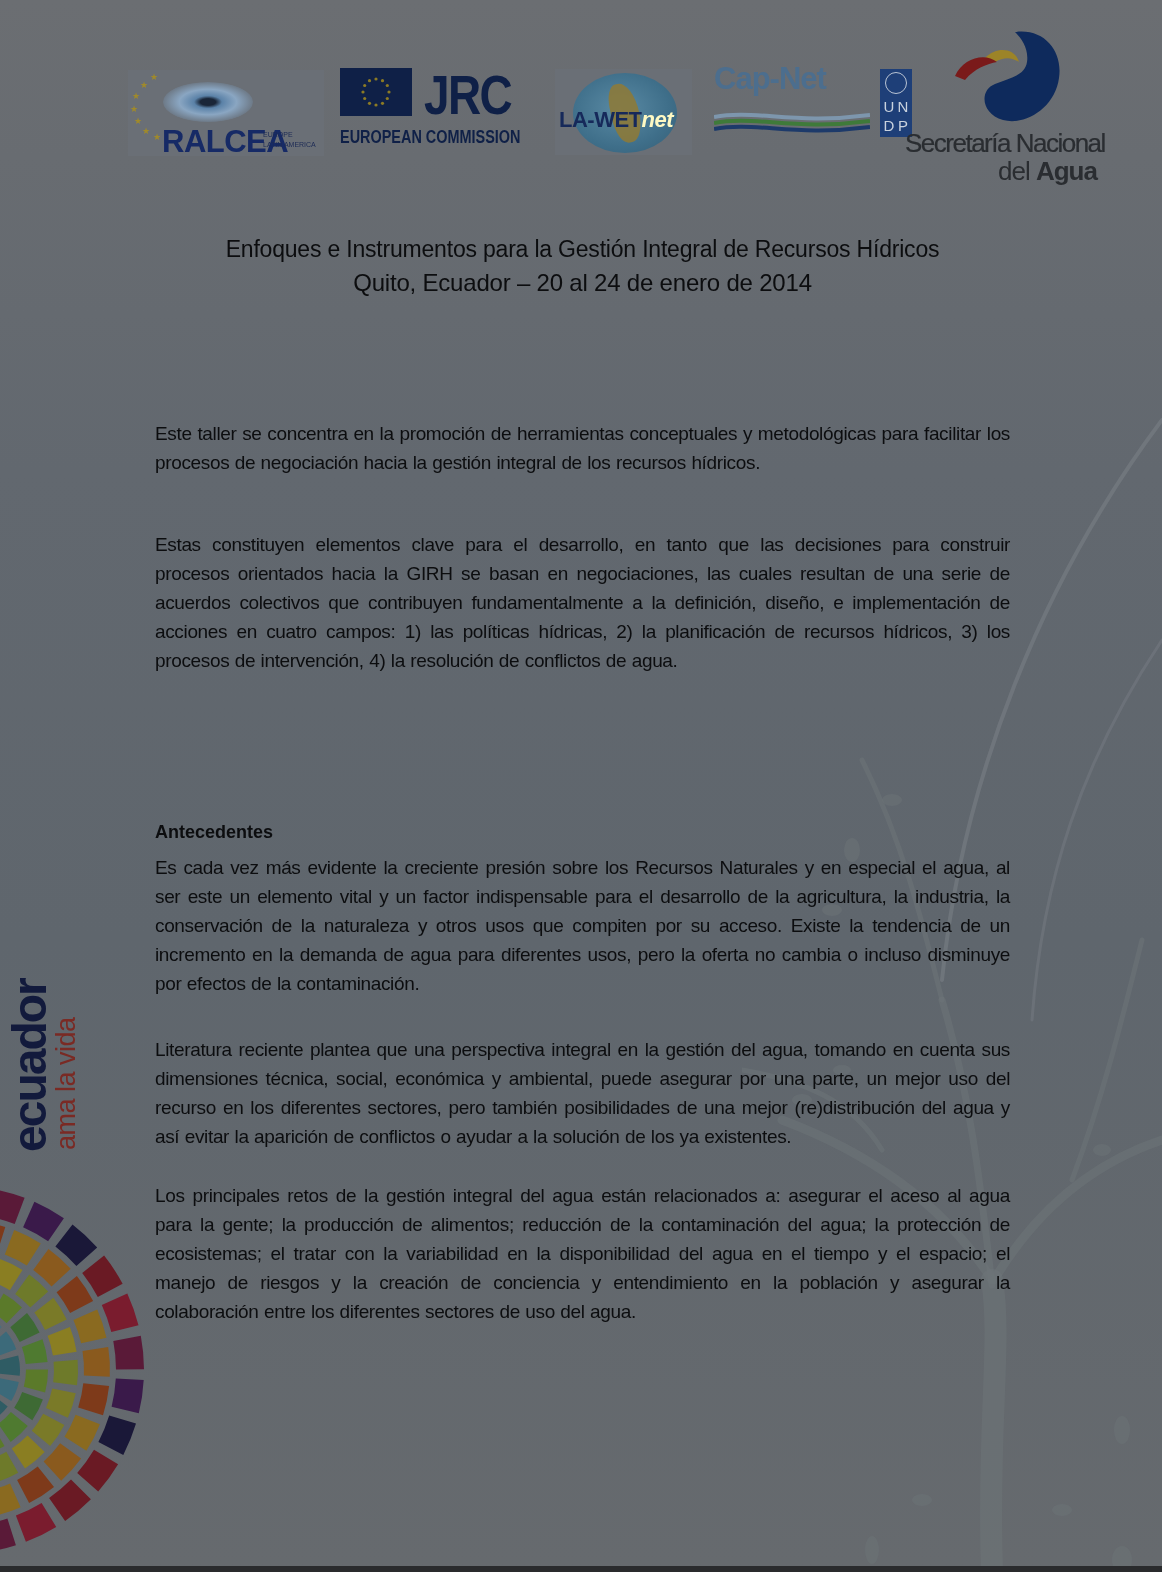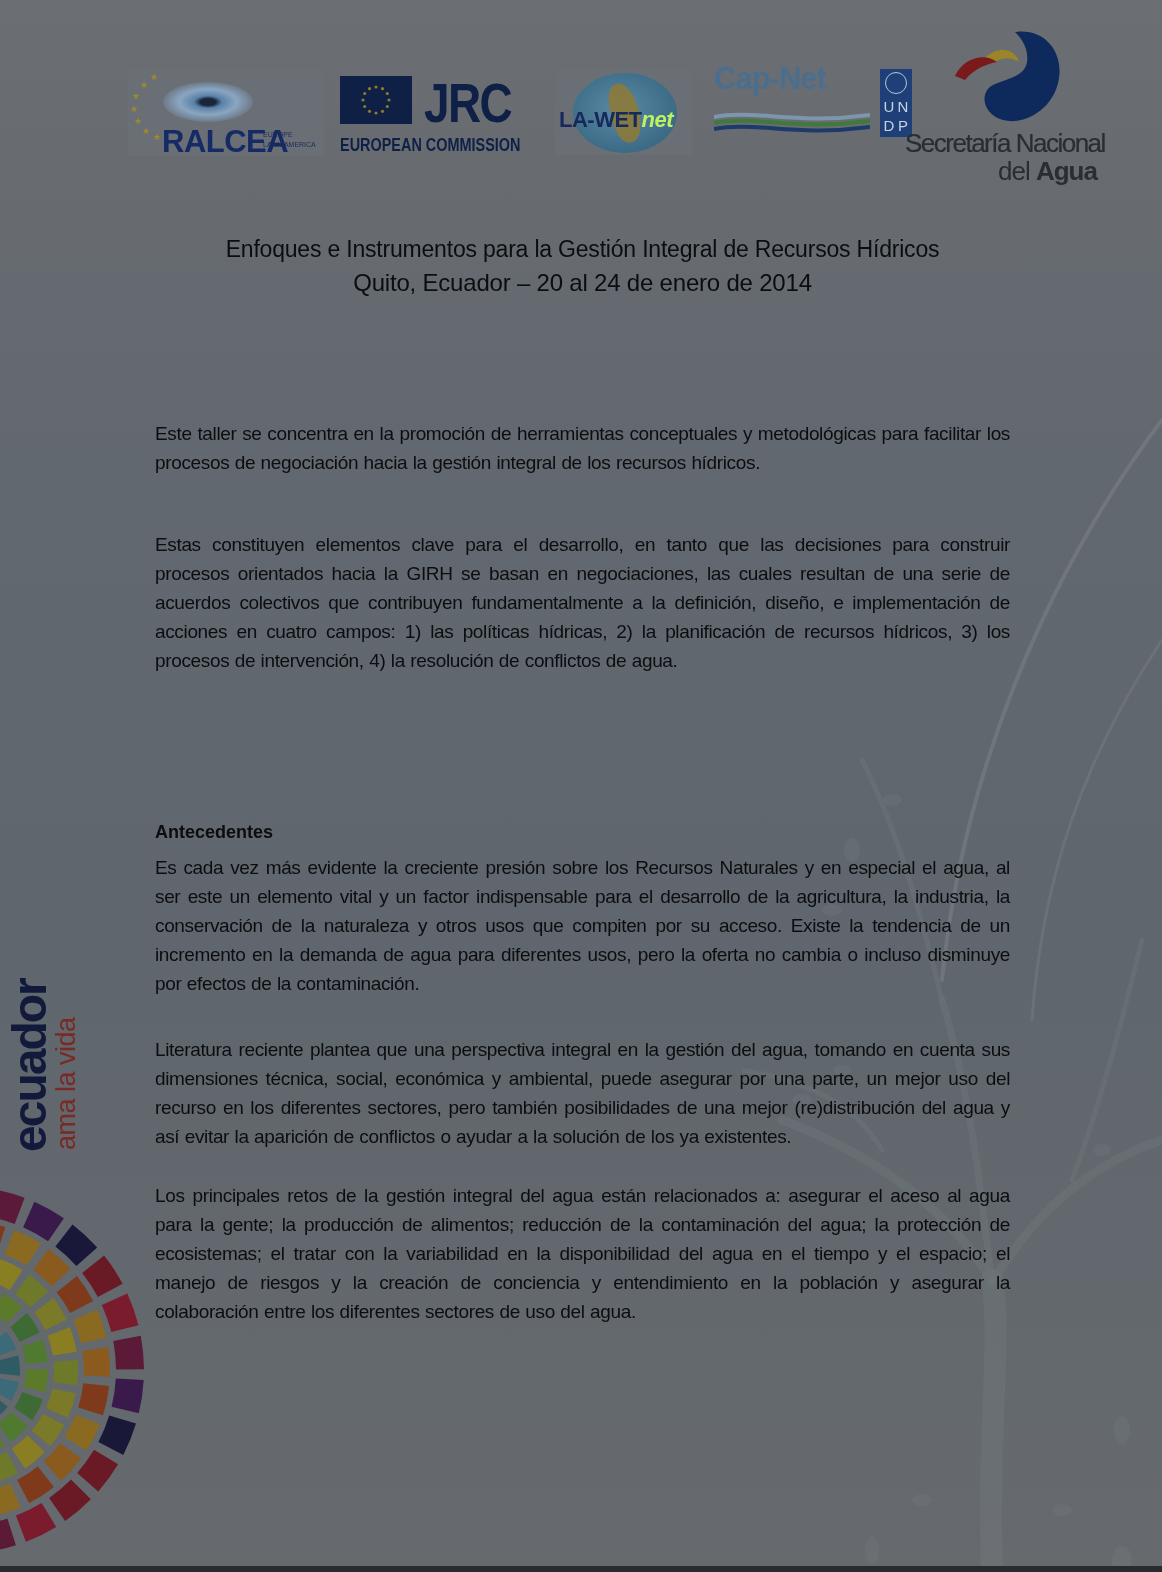--- a/index.html
+++ b/index.html
@@ -14,40 +14,40 @@
     overflow: hidden;
   }
   .bottom-bar { position: absolute; left: 0; top: 1566px; width: 1162px; height: 6px; background: #2a2b2d; }
 
   
   .watermark { position: absolute; right: 0; top: 380px; width: 420px; height: 1190px; pointer-events: none; }
 
   
   .logo { position: absolute; }
   .logo-ralcea { left: 128px; top: 70px; width: 196px; height: 86px; background: #6a6f76; }
-  .logo-jrc { left: 340px; top: 76px; width: 176px; height: 82px; }
+  .logo-jrc { left: 340px; top: 68px; width: 176px; height: 82px; }
   .logo-lawet { left: 555px; top: 69px; width: 137px; height: 86px; background: #6a6f76; }
   .logo-capnet { left: 714px; top: 69px; width: 198px; height: 68px; }
   .logo-senagua { left: 905px; top: 28px; width: 210px; height: 160px; }
 
   .jrc-flag { position: absolute; left: 0; top: 0; width: 72px; height: 48px; background: #0f2047; }
   .jrc-text { position: absolute; left: 84px; top: -6px; font-family: "Liberation Sans", sans-serif; font-weight: bold; font-size: 56px; color: #0f2047; letter-spacing: -2px; transform: scaleX(0.82); transform-origin: left top; }
   .jrc-sub { position: absolute; left: 0; top: 58px; font-weight: bold; font-size: 19px; color: #0f2047; transform: scaleX(0.76); transform-origin: left top; white-space: nowrap; }
 
   .ralcea-name { position: absolute; left: 34px; top: 54px; font-weight: bold; font-size: 31px; color: #162a66; letter-spacing: -0.5px; }
   .ralcea-sub { position: absolute; left: 135px; top: 60px; font-size: 7px; line-height: 10px; color: #1c2a55; }
   .ralcea-ripple { position: absolute; left: 35px; top: 12px; width: 90px; height: 40px; border-radius: 50%;
     background: radial-gradient(ellipse at center, #1a2638 0 12%, #5b82a8 22%, #8aa6c2 45%, rgba(120,150,180,0.3) 70%, transparent 72%); }
   .ralcea-star { position: absolute; color: #a08a2a; font-size: 9px; }
 
   .lawet-globe { position: absolute; left: 18px; top: 4px; width: 104px; height: 80px; border-radius: 50%;
     background: radial-gradient(ellipse at 45% 45%, #5a8aa4 0%, #3f6f8a 60%, #345d75 100%); }
   .lawet-land { position: absolute; left: 56px; top: 14px; width: 28px; height: 60px; background: #8c7a3a; border-radius: 40% 60% 50% 50%; transform: rotate(-12deg); opacity: .9; }
   .lawet-text { position: absolute; left: 4px; top: 38px; font-weight: bold; font-size: 22px; color: #16295a; white-space: nowrap; letter-spacing: -0.5px; }
-  .lawet-text .net { color: #bef264; font-style: italic; }
+  .lawet-text .net { color: #fef9c3; font-style: italic; }
 
   .capnet-text { position: absolute; left: 0; top: -8px; font-weight: bold; font-size: 31px; color: #4c6e8e; letter-spacing: -1px; }
   .capnet-wave { position: absolute; left: 0; top: 42px; width: 156px; height: 24px; }
   .undp { position: absolute; left: 166px; top: 0; width: 32px; height: 68px; background: #1e3f78; }
   .undp-emblem { position: absolute; left: 5px; top: 3px; width: 22px; height: 22px; border-radius: 50%; border: 1px solid #b9c4d4; box-sizing: border-box; }
   .undp-letters { position: absolute; left: 2px; top: 28px; width: 28px; display: grid; grid-template-columns: 1fr 1fr; font-size: 15px; line-height: 19px; color: #c9d2de; text-align: center; }
 
   .senagua-mark { position: absolute; left: 40px; top: 0; width: 120px; height: 100px; }
   .senagua-text1 { position: absolute; left: 0; top: 100px; font-size: 26px; color: #2a2d31; font-weight: normal; letter-spacing: -1.5px; white-space: nowrap; -webkit-text-stroke: 0.2px #2a2d31; }
   .senagua-text2 { position: absolute; left: 58px; top: 128px; font-size: 26px; color: #2a2d31; letter-spacing: -1px; white-space: nowrap; margin-left: 35px; }

